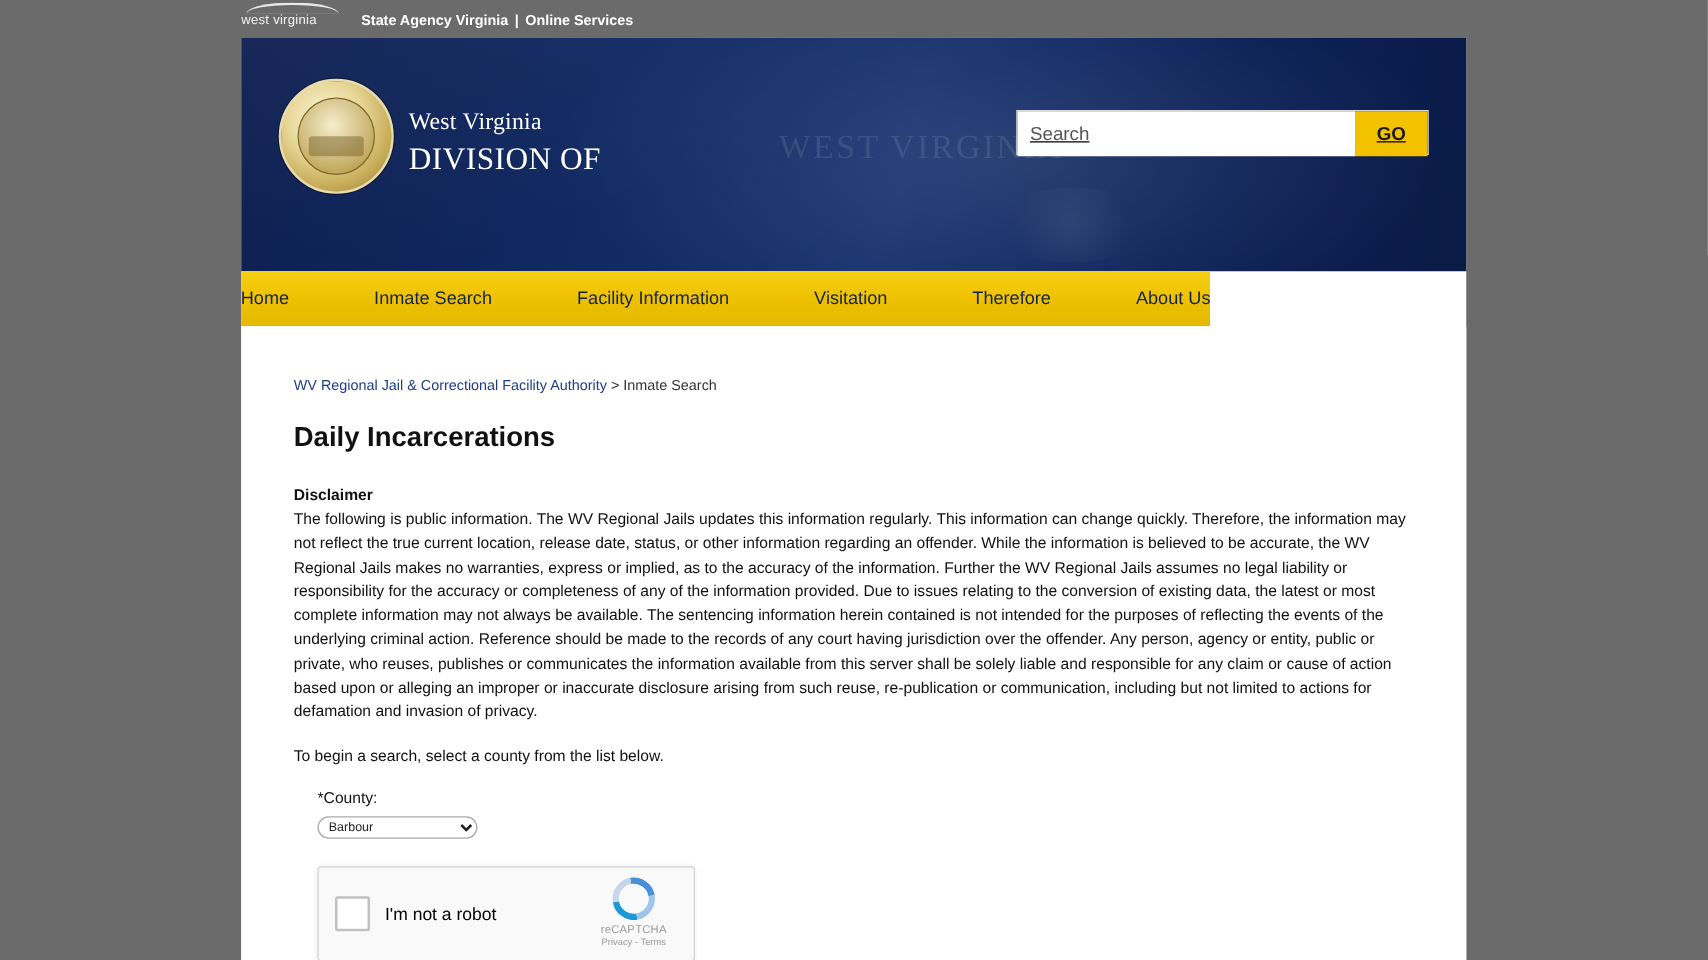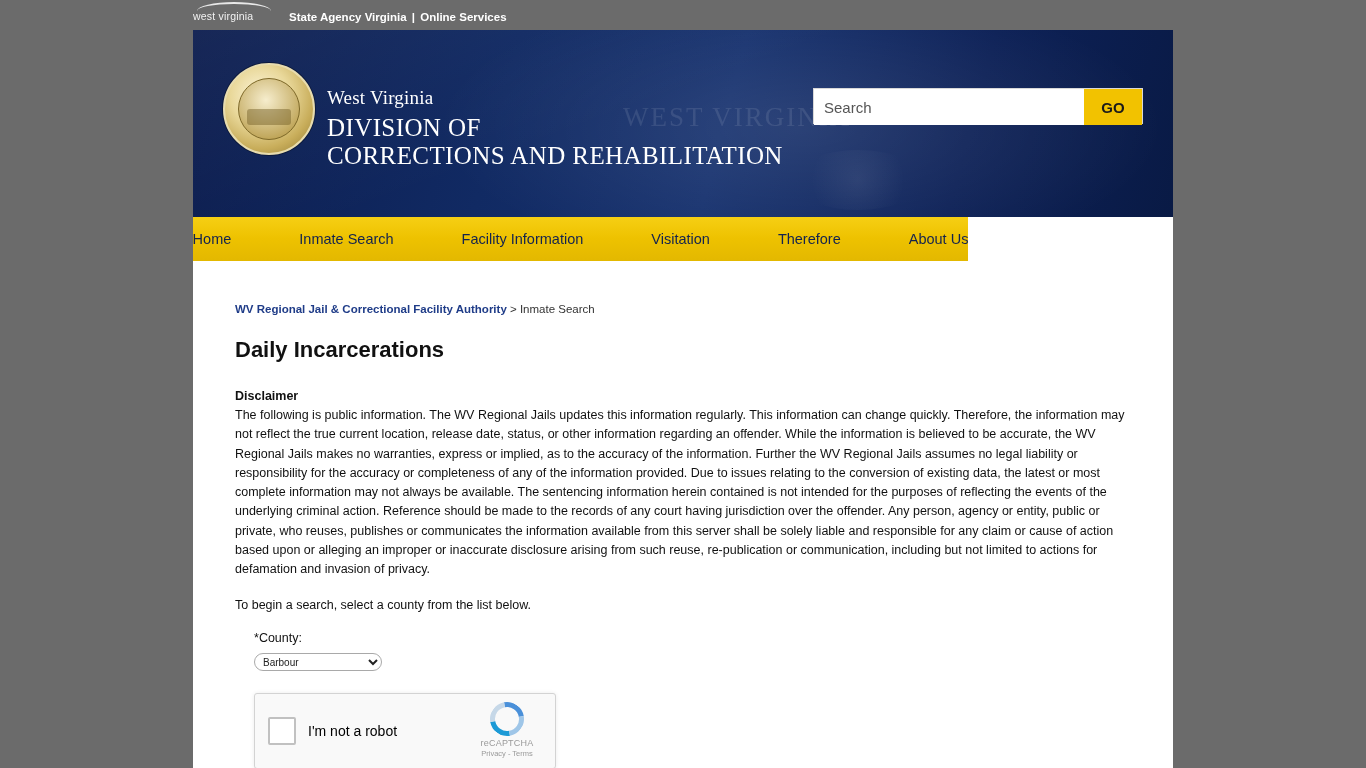--- a/index.html
+++ b/index.html
@@ -154,20 +154,21 @@
     letter-spacing: 0.4px;
     line-height: 1.13;
   }
 
   .search-wrap {
     position: absolute;
     right: 30px; top: 58px;
     display: flex;
     height: 36px;
     border: 1px solid #d8d8d8;
+    text-decoration: underline;
   }
   .search-input {
     width: 270px;
     height: 36px;
     border: none;
     outline: none;
     padding: 0 10px;
     font-size: 15px;
     color: #444;
     background: #ffffff;
@@ -217,21 +218,21 @@
     padding: 42px 42px 0 42px;
     background: #ffffff;
   }
   .breadcrumb {
     font-size: 11.5px;
     color: #333;
     margin-bottom: 22px;
   }
   .breadcrumb a {
     color: #1f3c88;
-    font-weight: bold;
+    font-weight: normal;
     text-decoration: none;
   }
   .breadcrumb .crumb-sep { color: #333; }
   .breadcrumb .crumb-current { color: #333; }
 
   h1.page-title {
     font-size: 22px;
     color: #111;
     margin: 0 0 26px 0;
     font-weight: bold;
@@ -367,21 +368,20 @@
       <div class="ghost-text">WEST VIRGINIA</div>
       <div class="ghost-seal"></div>
 
       <div class="seal">
         <div class="seal-inner"></div>
       </div>
 
       <div class="agency-title">
         <div class="line1">West Virginia</div>
         <div class="line2">DIVISION OF</div>
-        <div class="line3">CORRECTIONS AND REHABILITATION</div>
       </div>
 
       <div class="search-wrap">
         <input class="search-input" type="text" placeholder="Search" style="">
         <button class="go-btn">GO</button>
       </div>
     </div>
 
     <div class="nav">
       <a class="nav-item" href="#">Home</a>

